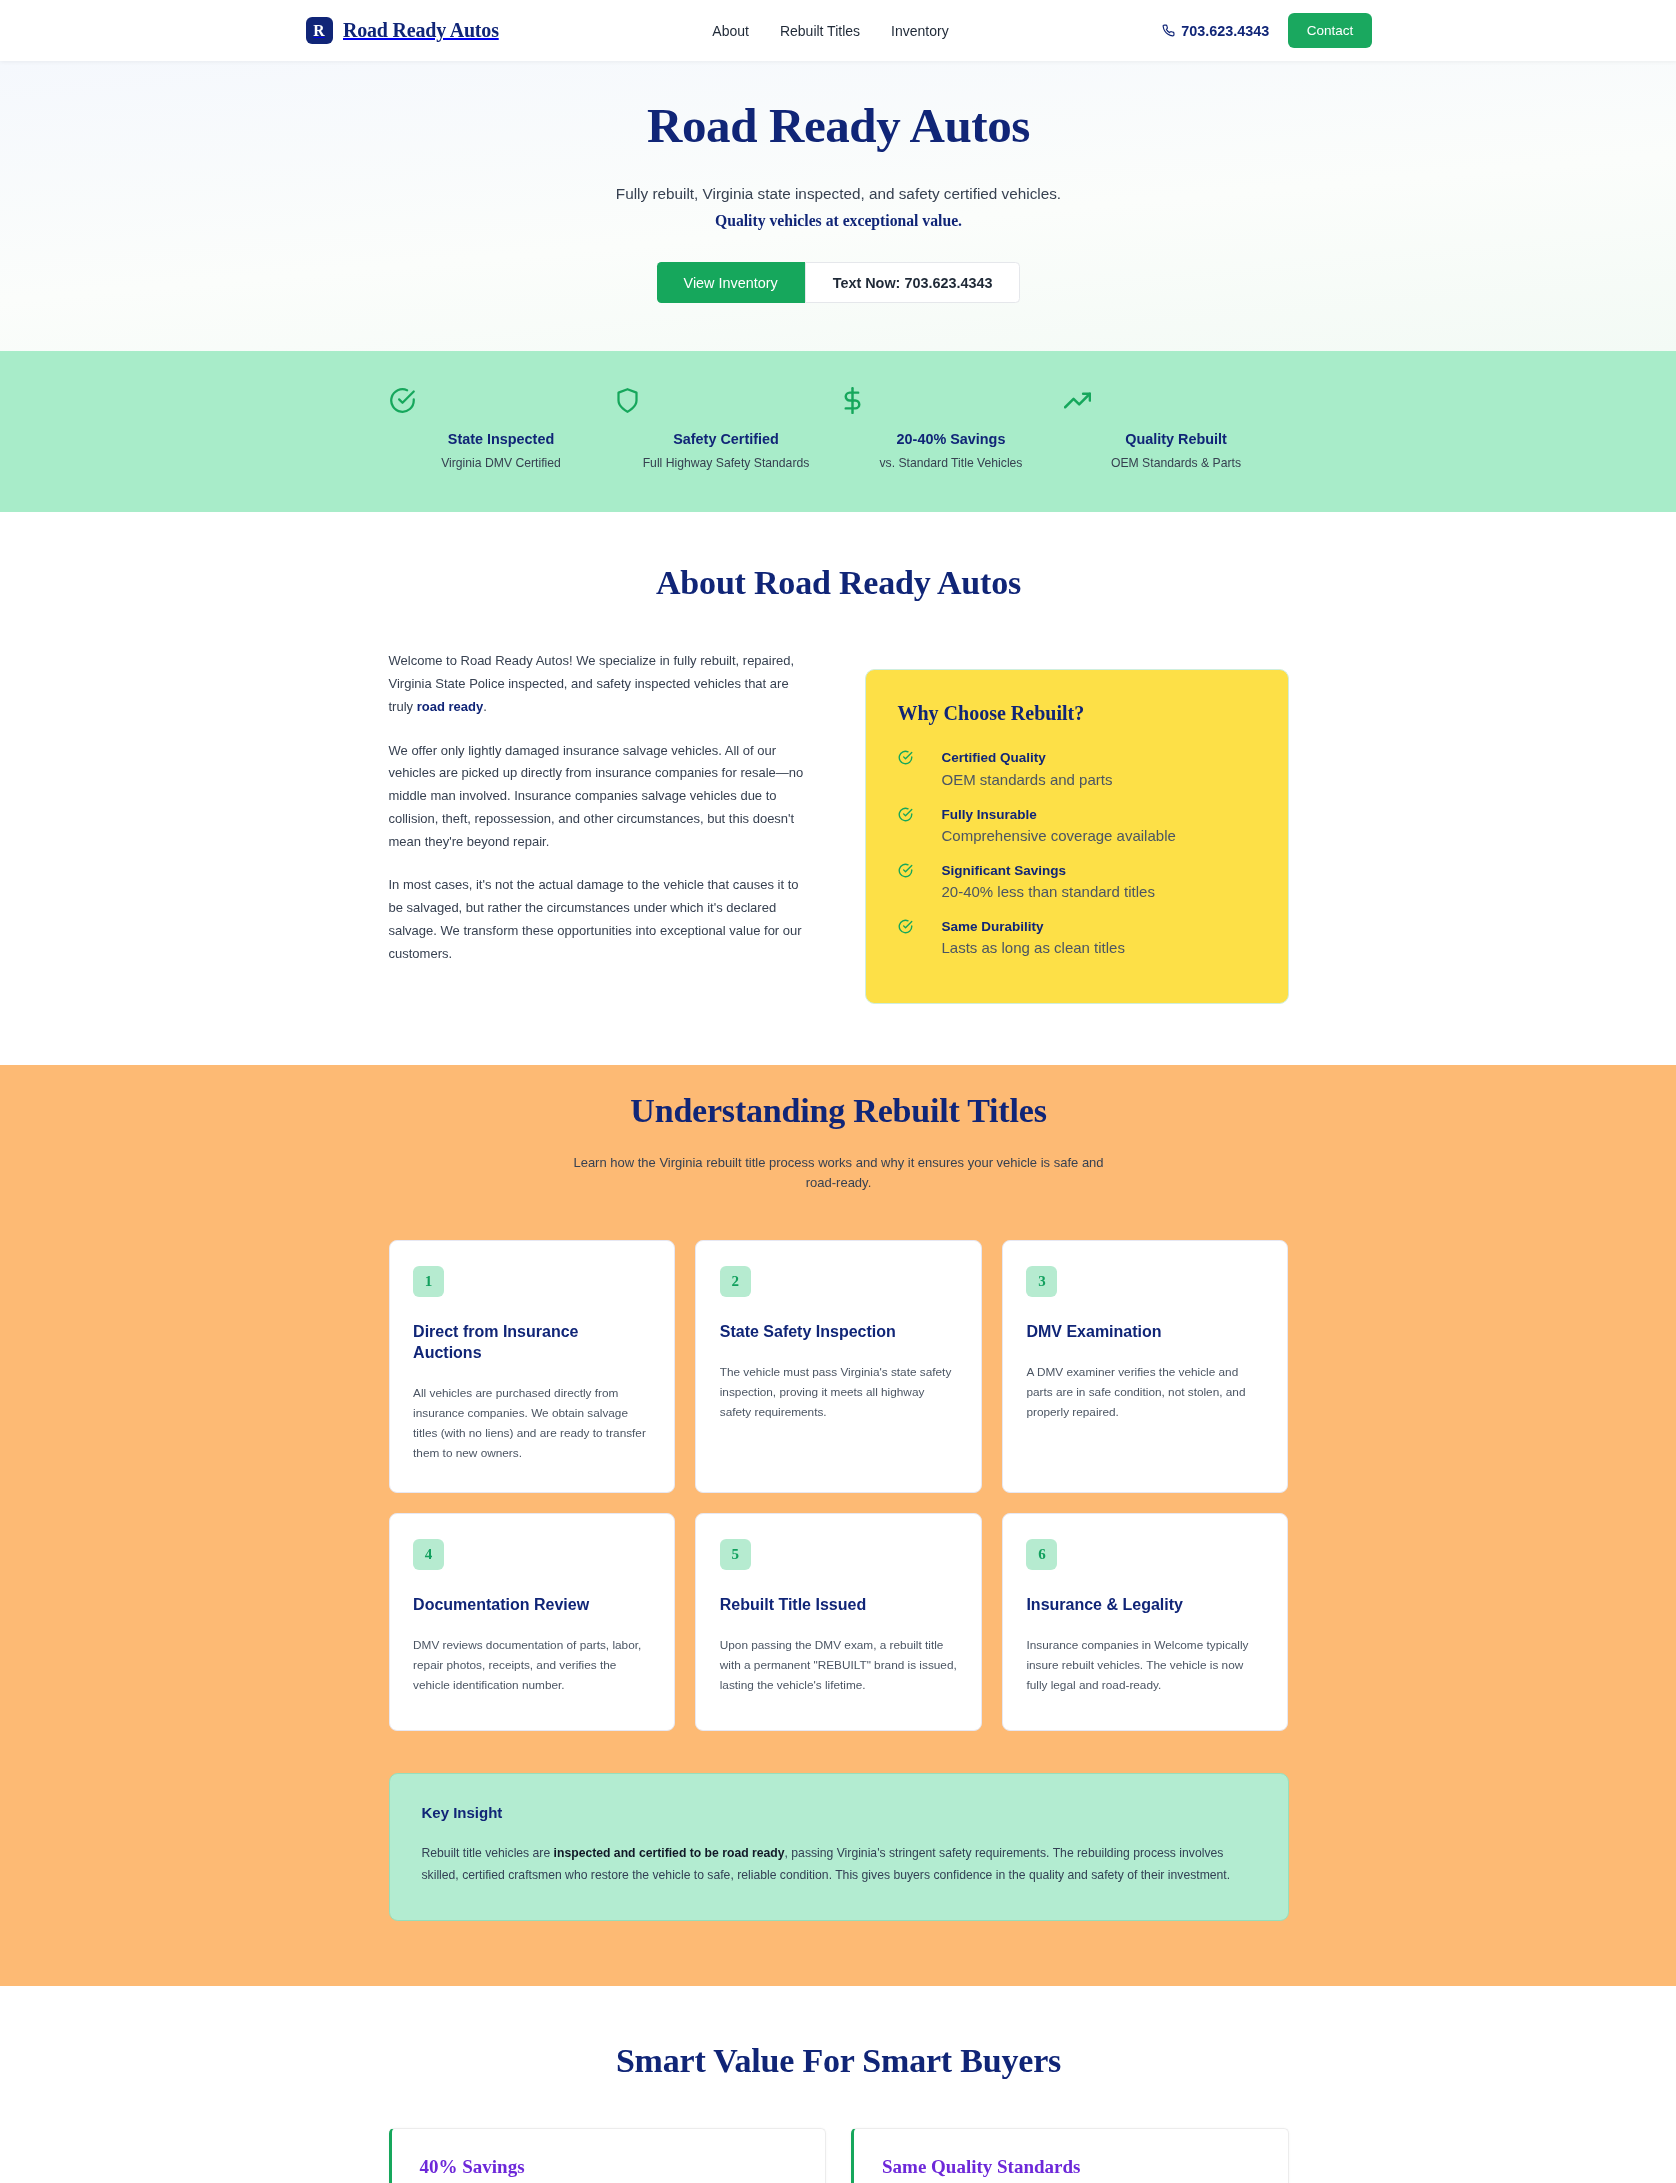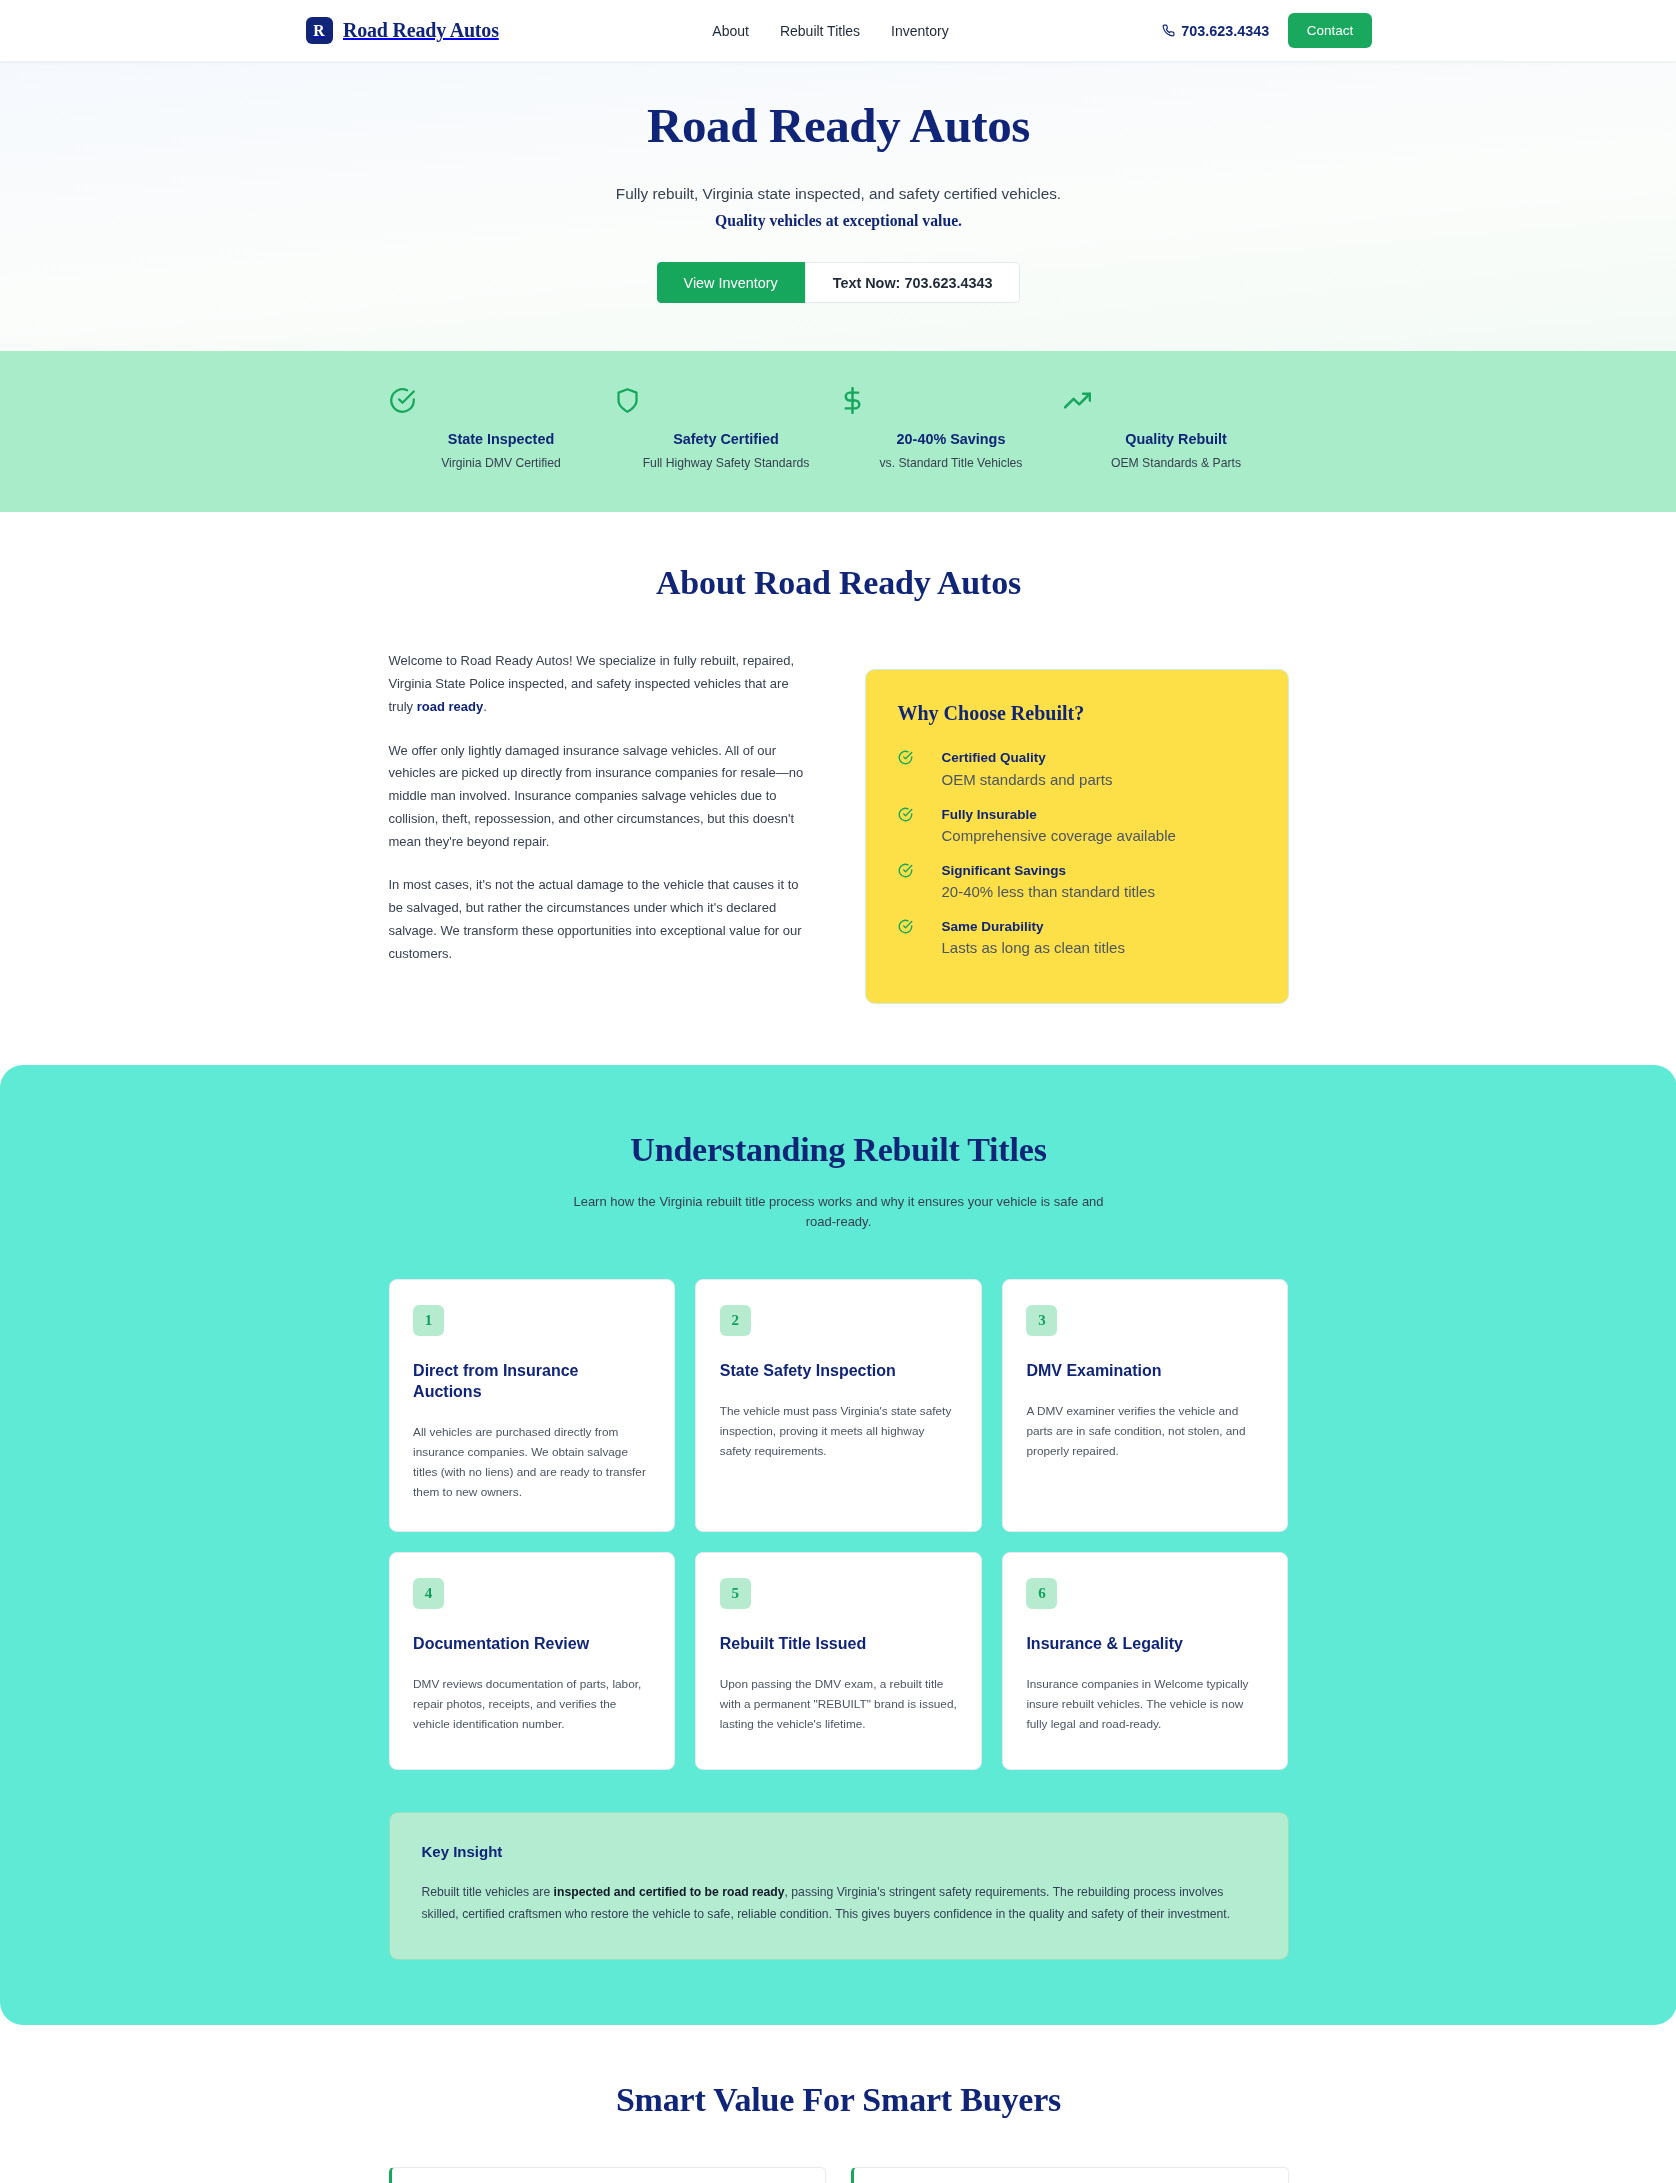--- a/index.html
+++ b/index.html
@@ -174,21 +174,21 @@
     margin-bottom: 25px;
   }
   .why-item { display: flex; gap: 29px; margin-bottom: 19px; }
   .why-item:last-child { margin-bottom: 0; }
   .why-text-title {
     font-size: 13.5px; font-weight: 700; color: #102577; margin-bottom: 5.2px;
   }
   .why-text-sub { font-size: 15px; color: #4b5563; }
 
   
-  .process { background: #5eead4; padding: 66px 0 65px; border-radius: 23px; }
+  .process { background: #fdba74; padding: 27px 0 65px; }
   .steps-grid {
     display: grid;
     grid-template-columns: repeat(3, 1fr);
     gap: 20px;
     margin-top: 47px;
   }
   .step-card {
     background: #fff;
     border: 0.9px solid #e7e8f3;
     border-radius: 7.9px;

